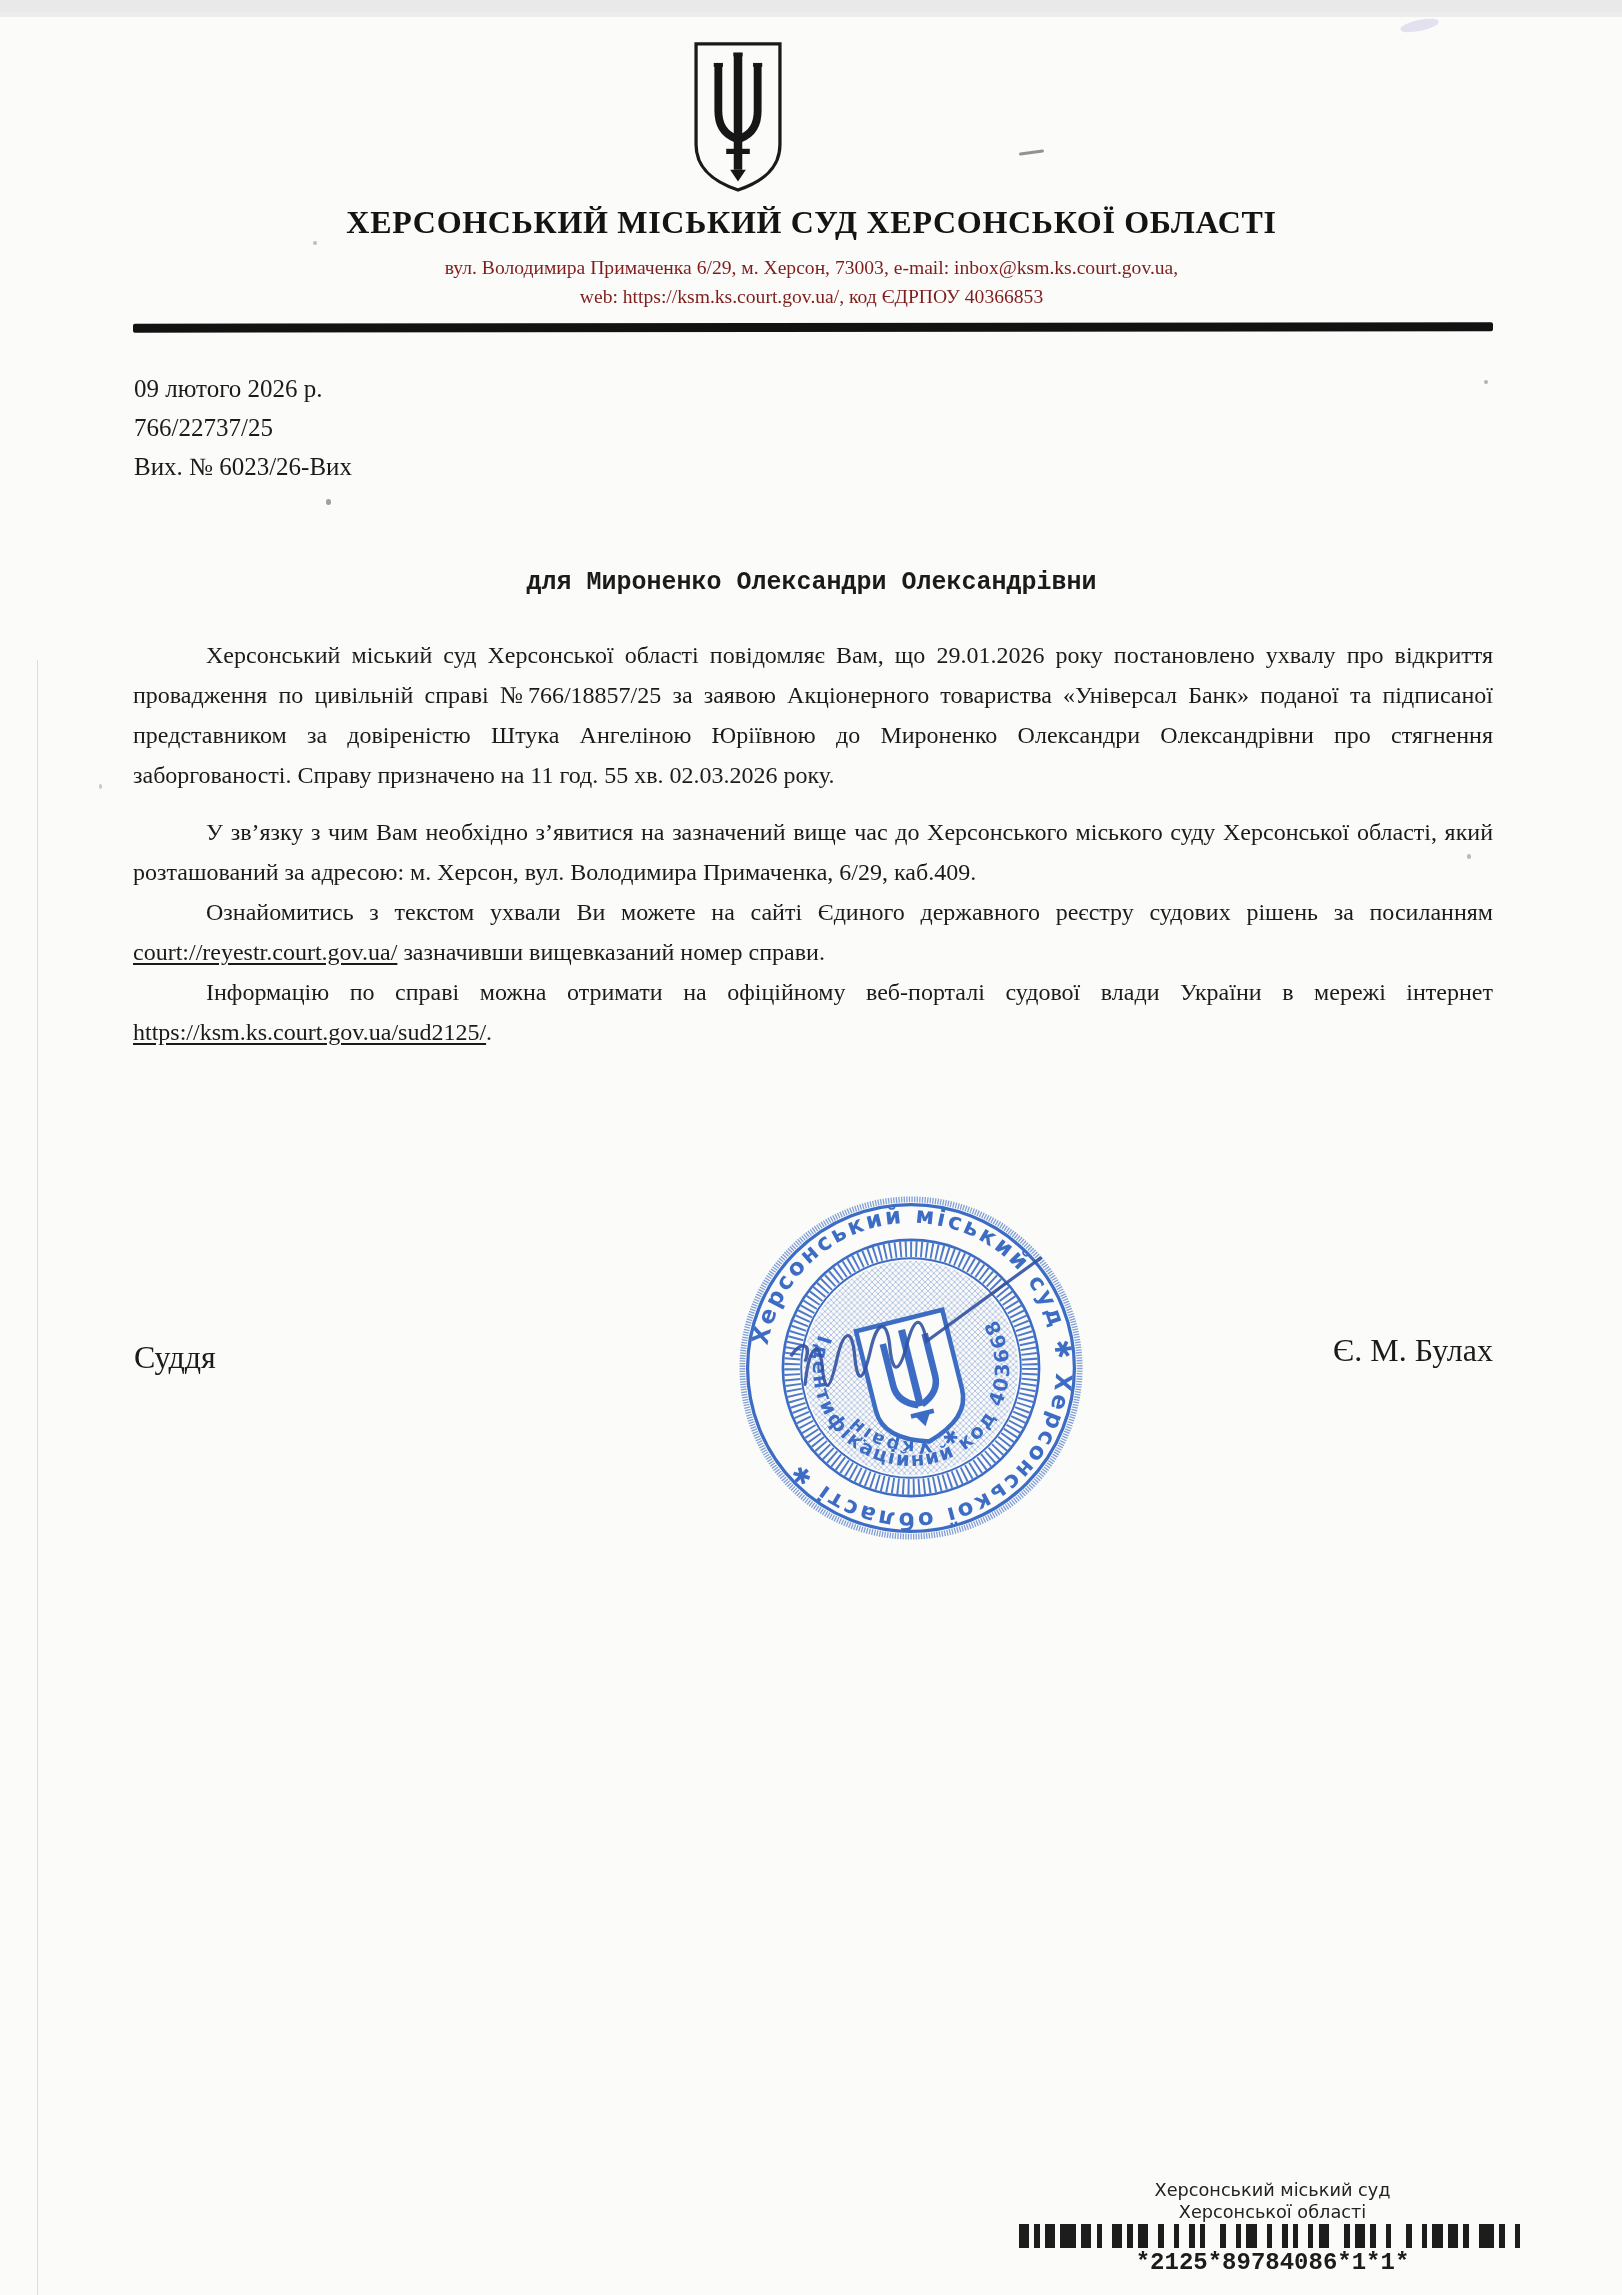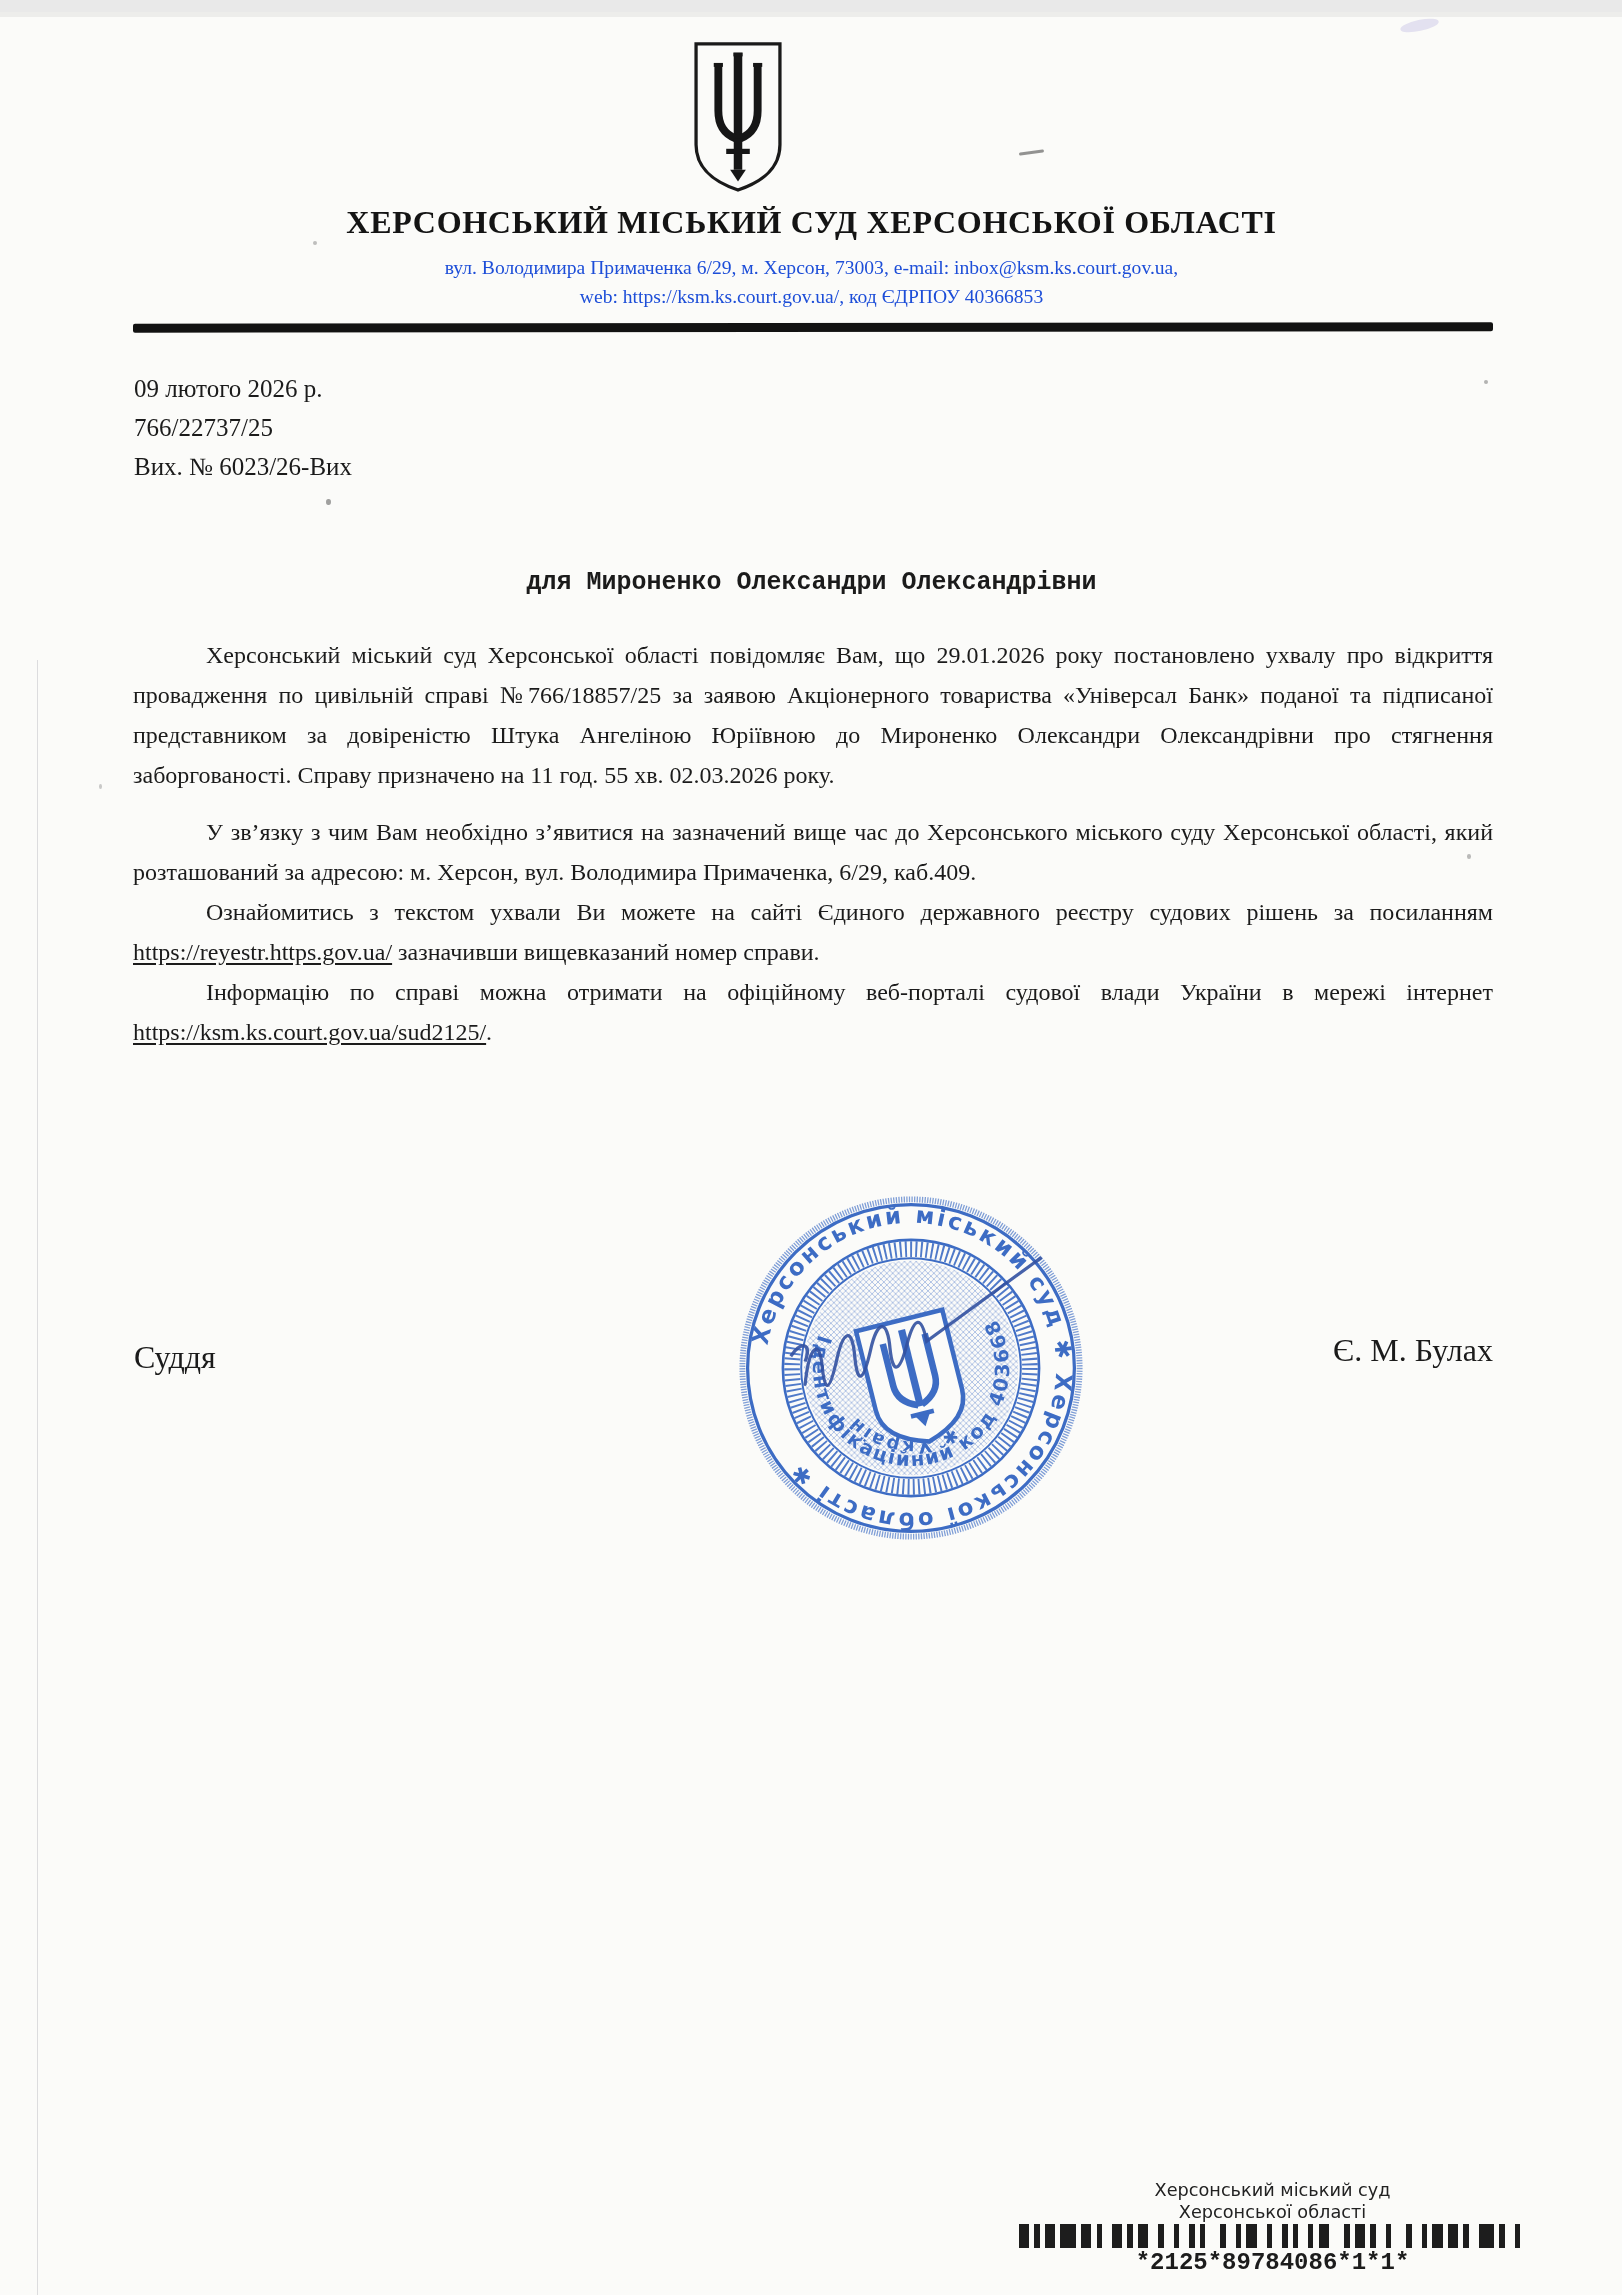--- a/index.html
+++ b/index.html
@@ -12,21 +12,21 @@
     font-family:"Liberation Serif","DejaVu Serif",serif;
     color:#1b1b1b;
   }
   
   .emblem{position:absolute;left:692px;top:27.5px;width:92px;height:154px;}
   .court-name{
     position:absolute;top:192px;left:0;width:100%;
     text-align:center;font-weight:bold;font-size:32px;letter-spacing:0.7px;
     color:#141414;
   }
-  .addr{position:absolute;left:0;width:100%;text-align:center;font-size:19.6px;color:#1d4ed8;}
+  .addr{position:absolute;left:0;width:100%;text-align:center;font-size:19.6px;color:#7f1d1d;}
   .addr1{top:245px;}
   .addr2{top:274px;}
   .rule{
     position:absolute;left:133px;top:311px;width:1360px;height:8.5px;
     background:#121212;border-radius:2px;transform:rotate(-0.06deg);
   }
   
   .meta{position:absolute;left:134px;top:357px;font-size:25px;line-height:39px;}
   
   .doc-title{position:absolute;top:512px;left:0;width:100%;text-align:center;font-size:27px;}
@@ -108,21 +108,21 @@
     <div>09 лютого 2026 р.</div>
     <div>766/22737/25</div>
     <div>Вих. № 6023/26-Вих</div>
   </div>
 
   <div class="doc-recipient">для Мироненко Олександри Олександрівни</div>
 
   <div class="body-text">
     <p class="gap">Херсонський міський суд Херсонської області повідомляє Вам, що 29.01.2026 року постановлено ухвалу про відкриття провадження по цивільній справі №766/18857/25  за заявою Акціонерного товариства «Універсал Банк» поданої та підписаної представником за довіреністю Штука Ангеліною Юріївною до Мироненко Олександри Олександрівни про стягнення заборгованості. Справу призначено на 11 год. 55 хв.  02.03.2026 року.</p>
     <p>У зв’язку з чим Вам необхідно з’явитися на зазначений вище час до Херсонського міського суду Херсонської області, який розташований за адресою: м. Херсон, вул. Володимира Примаченка, 6/29, каб.409.</p>
-    <p><span>Ознайомитись з текстом ухвали Ви можете на сайті Єдиного державного реєстру судових рішень за посиланням </span><a class="doc-link">https://reyestr.https.gov.ua/</a><span> зазначивши вищевказаний номер справи.</span></p>
+    <p><span>Ознайомитись з текстом ухвали Ви можете на сайті Єдиного державного реєстру судових рішень за посиланням </span><a class="doc-link">court://reyestr.court.gov.ua/</a><span> зазначивши вищевказаний номер справи.</span></p>
     <p><span>Інформацію по справі можна отримати на офіційному веб-порталі судової влади України в мережі інтернет </span><a class="doc-link">https://ksm.ks.court.gov.ua/sud2125/</a><span>.</span></p>
   </div>
 
   <svg class="stamp" viewBox="0 0 560 560">
     <defs>
       <path id="ringPath" d="M58 280 A 222 222 0 1 1 502 280 A 222 222 0 1 1 58 280"></path>
       <path id="innerPath" d="M150 205 A 150 150 0 1 0 410 205"></path>
       <path id="countryPath" d="M359 359 A 112 112 0 0 1 201 359"></path>
       <pattern id="xh" width="9" height="9" patternUnits="userSpaceOnUse">
         <path d="M0 0 L9 9 M9 0 L0 9" stroke="#2f62c0" stroke-width="1.1" opacity="0.55"></path>

